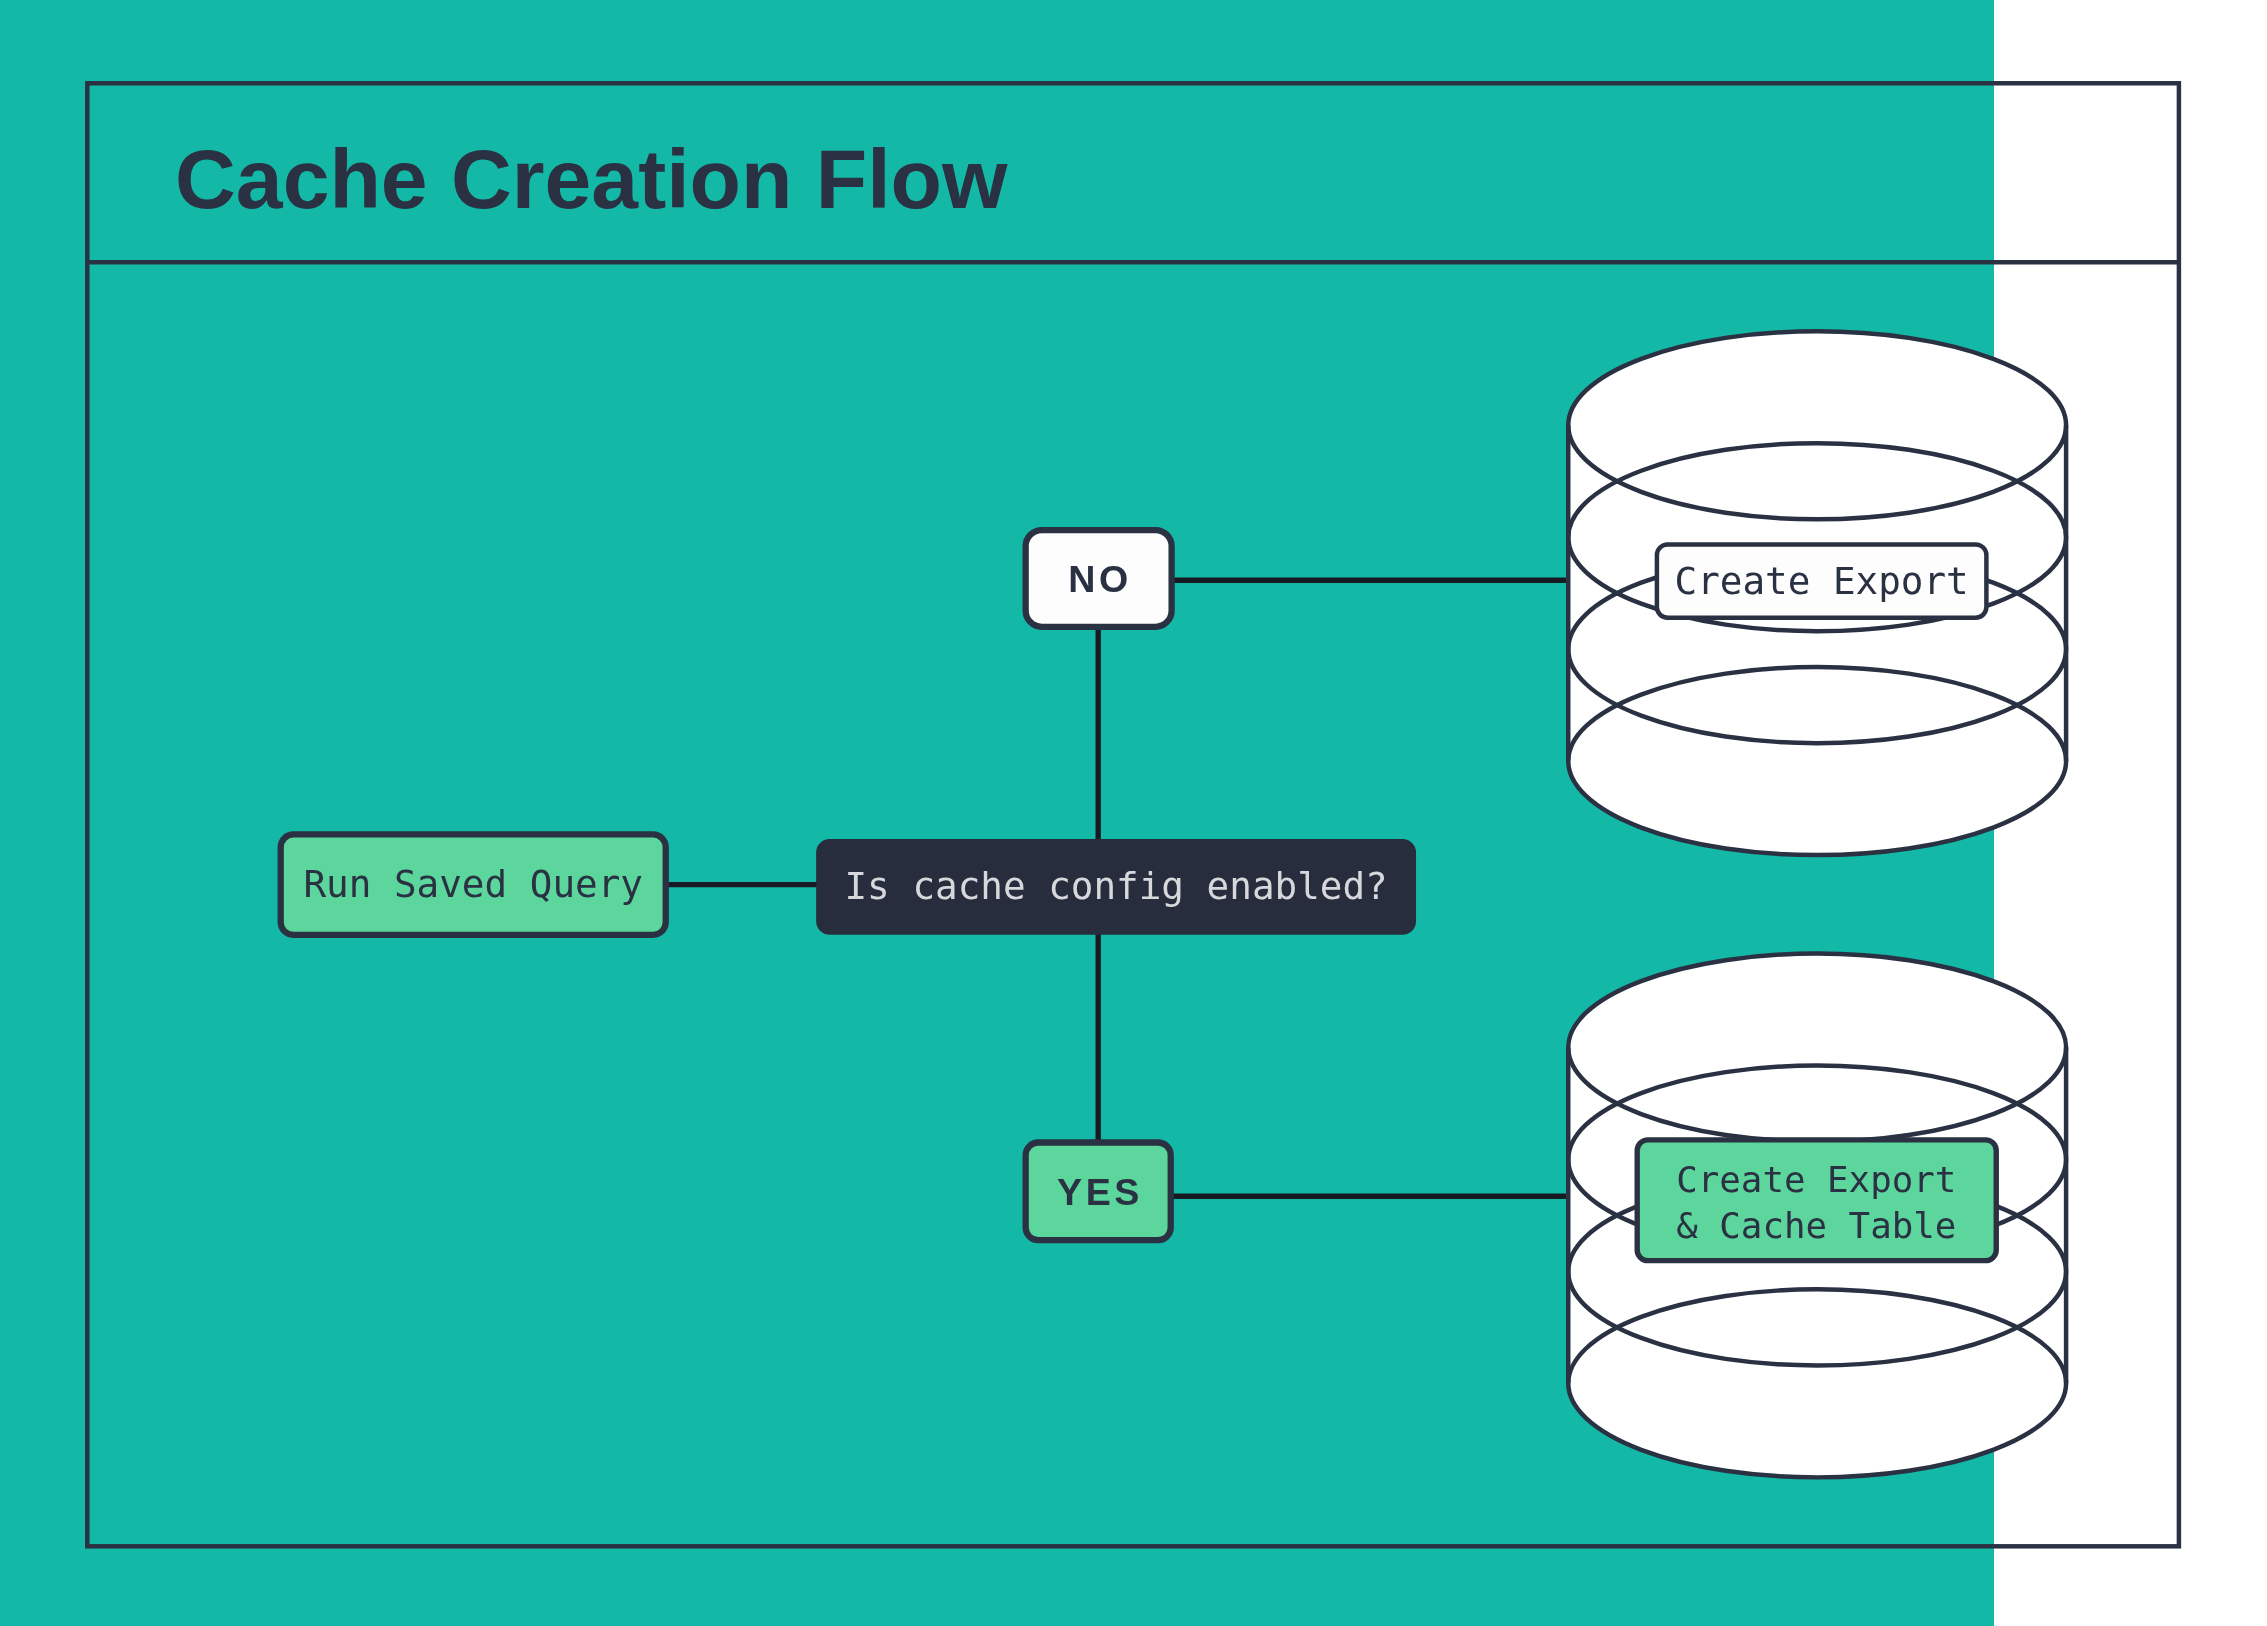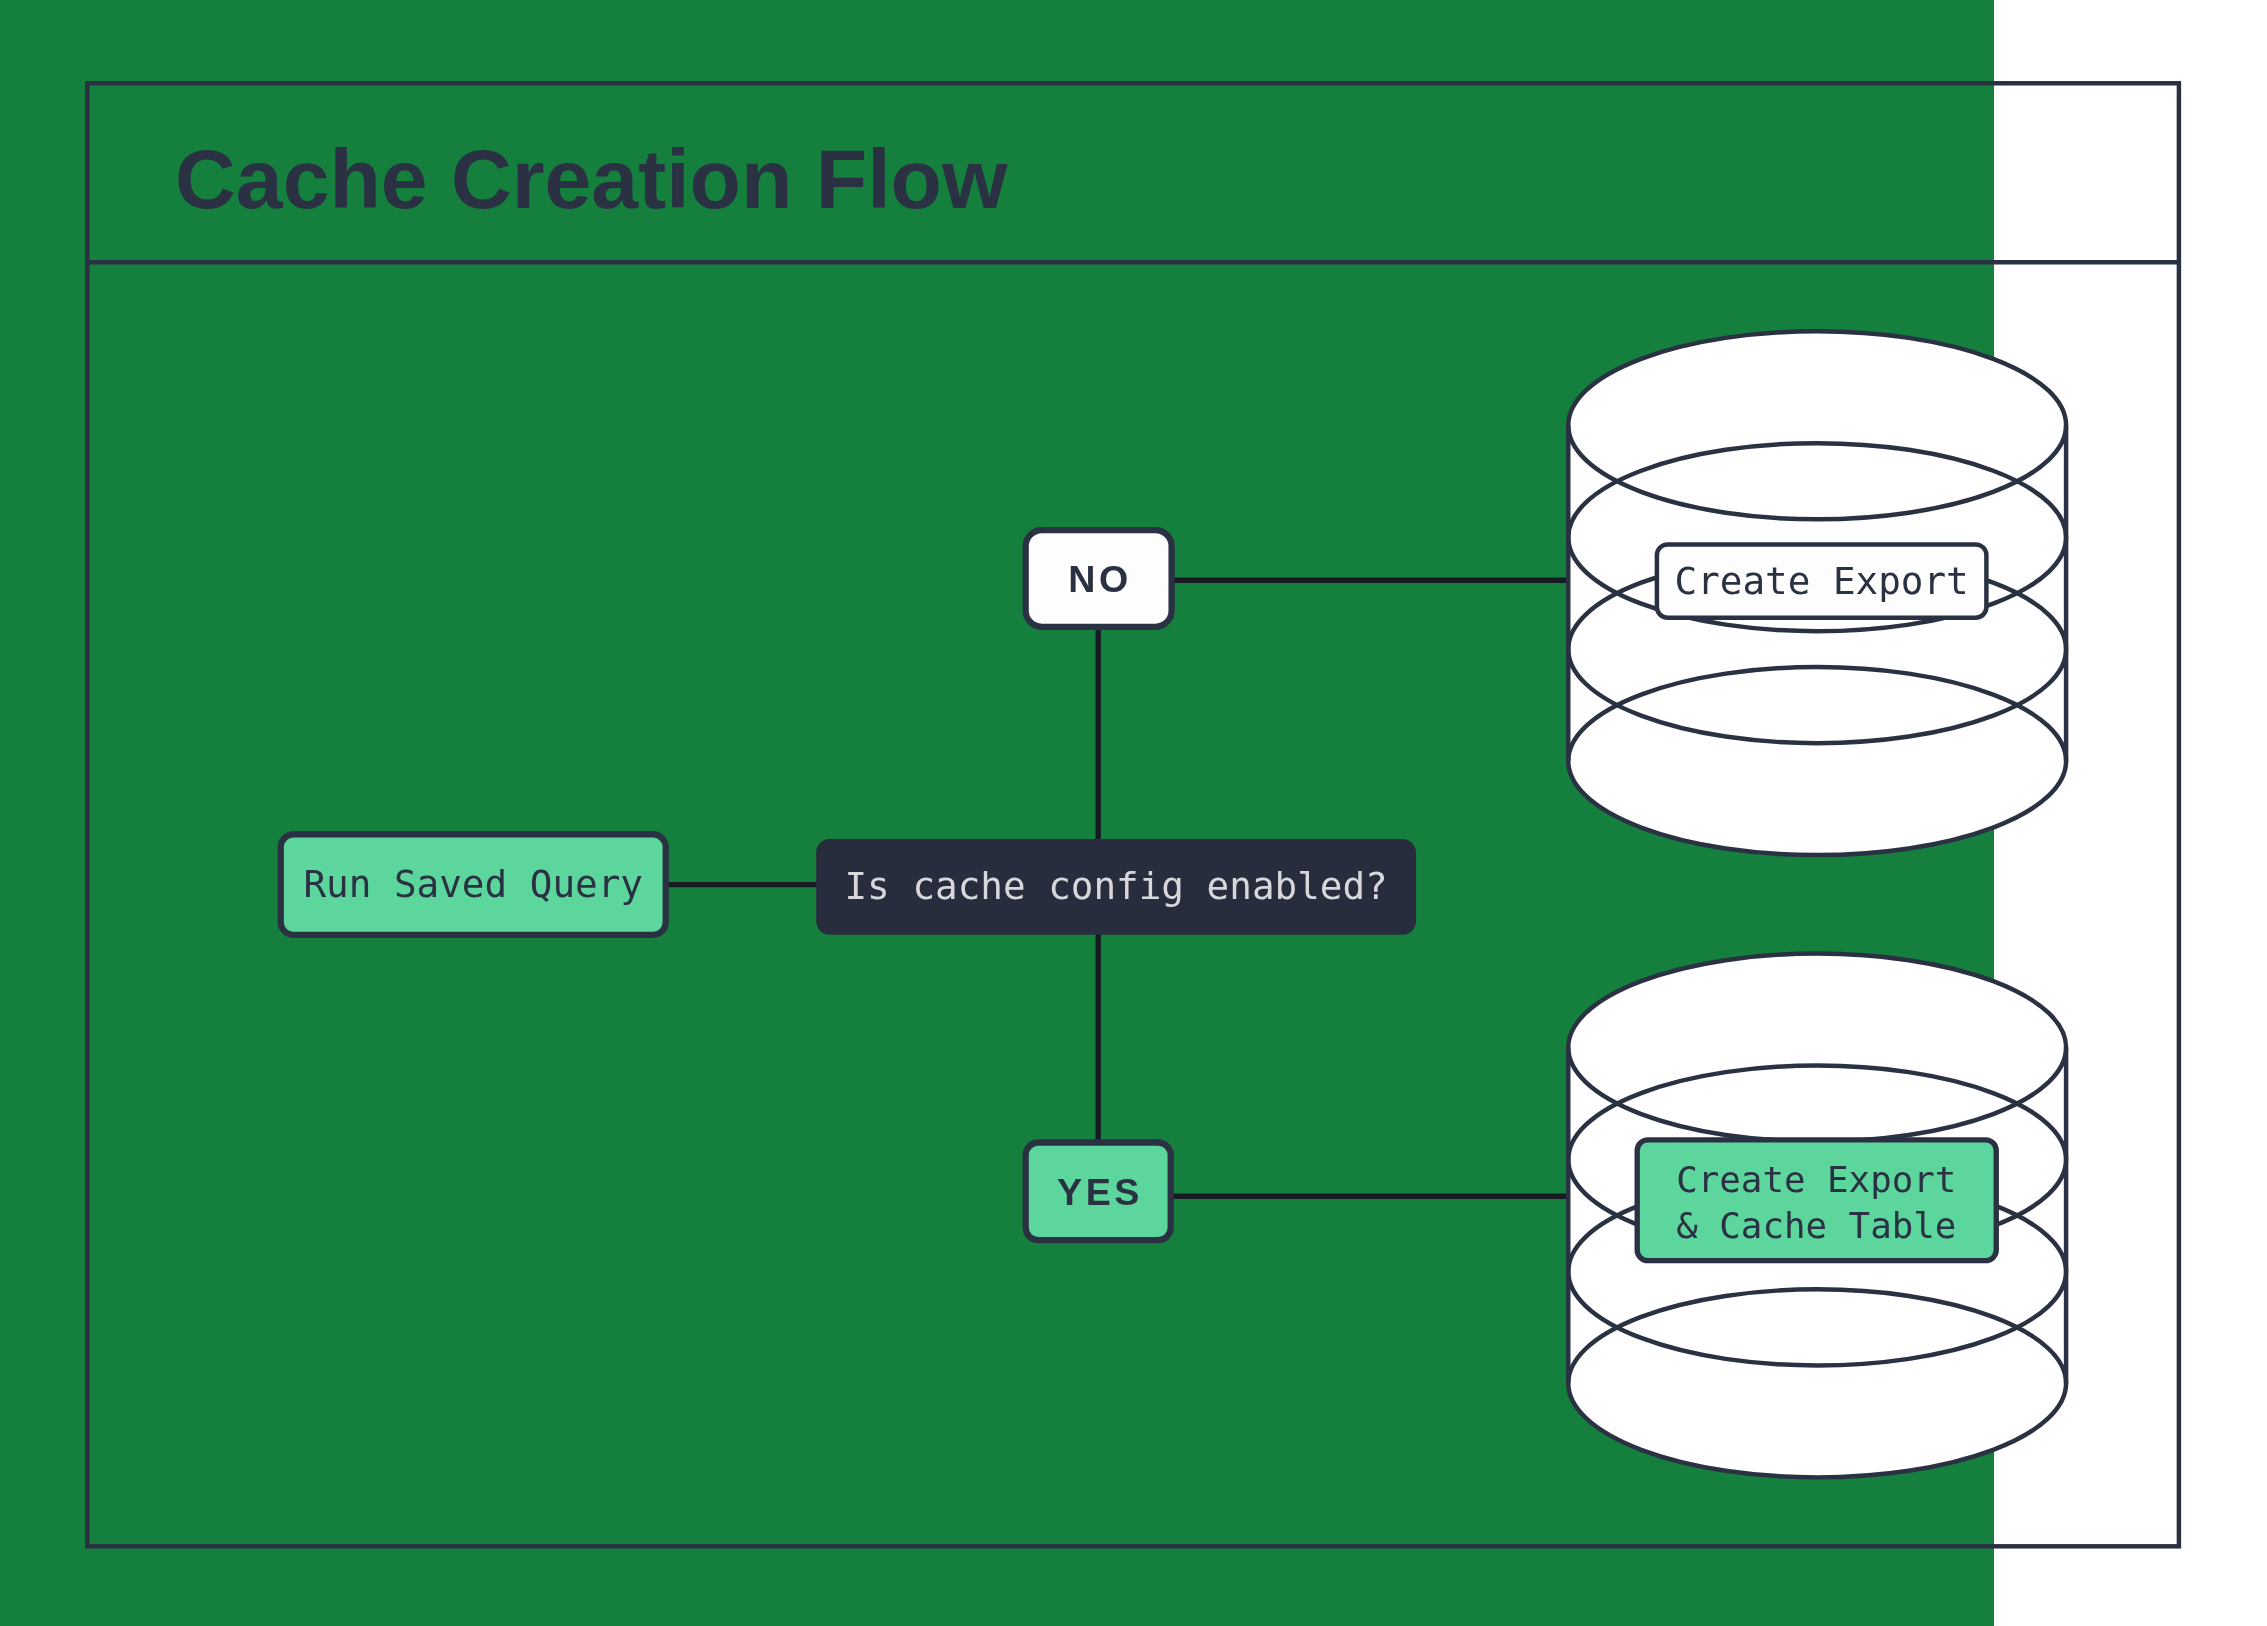--- a/index.html
+++ b/index.html
@@ -3,21 +3,21 @@
 <meta charset="utf-8">
 <style>
   html, body {
     margin: 0;
     padding: 0;
     background: #ffffff;
   }
   .stage {
     width: 1994px;
     height: 1626px;
-    background: #15803d;
+    background: #14b8a6;
     position: relative;
   }
   svg { display: block; }
 
   
   .frame        { fill: none; stroke: #2a3142; stroke-width: 5; }
   .divider      { stroke: #2a3142; stroke-width: 5; }
   .connector    { stroke: #171a23; stroke-width: 6; fill: none; }
 
   

